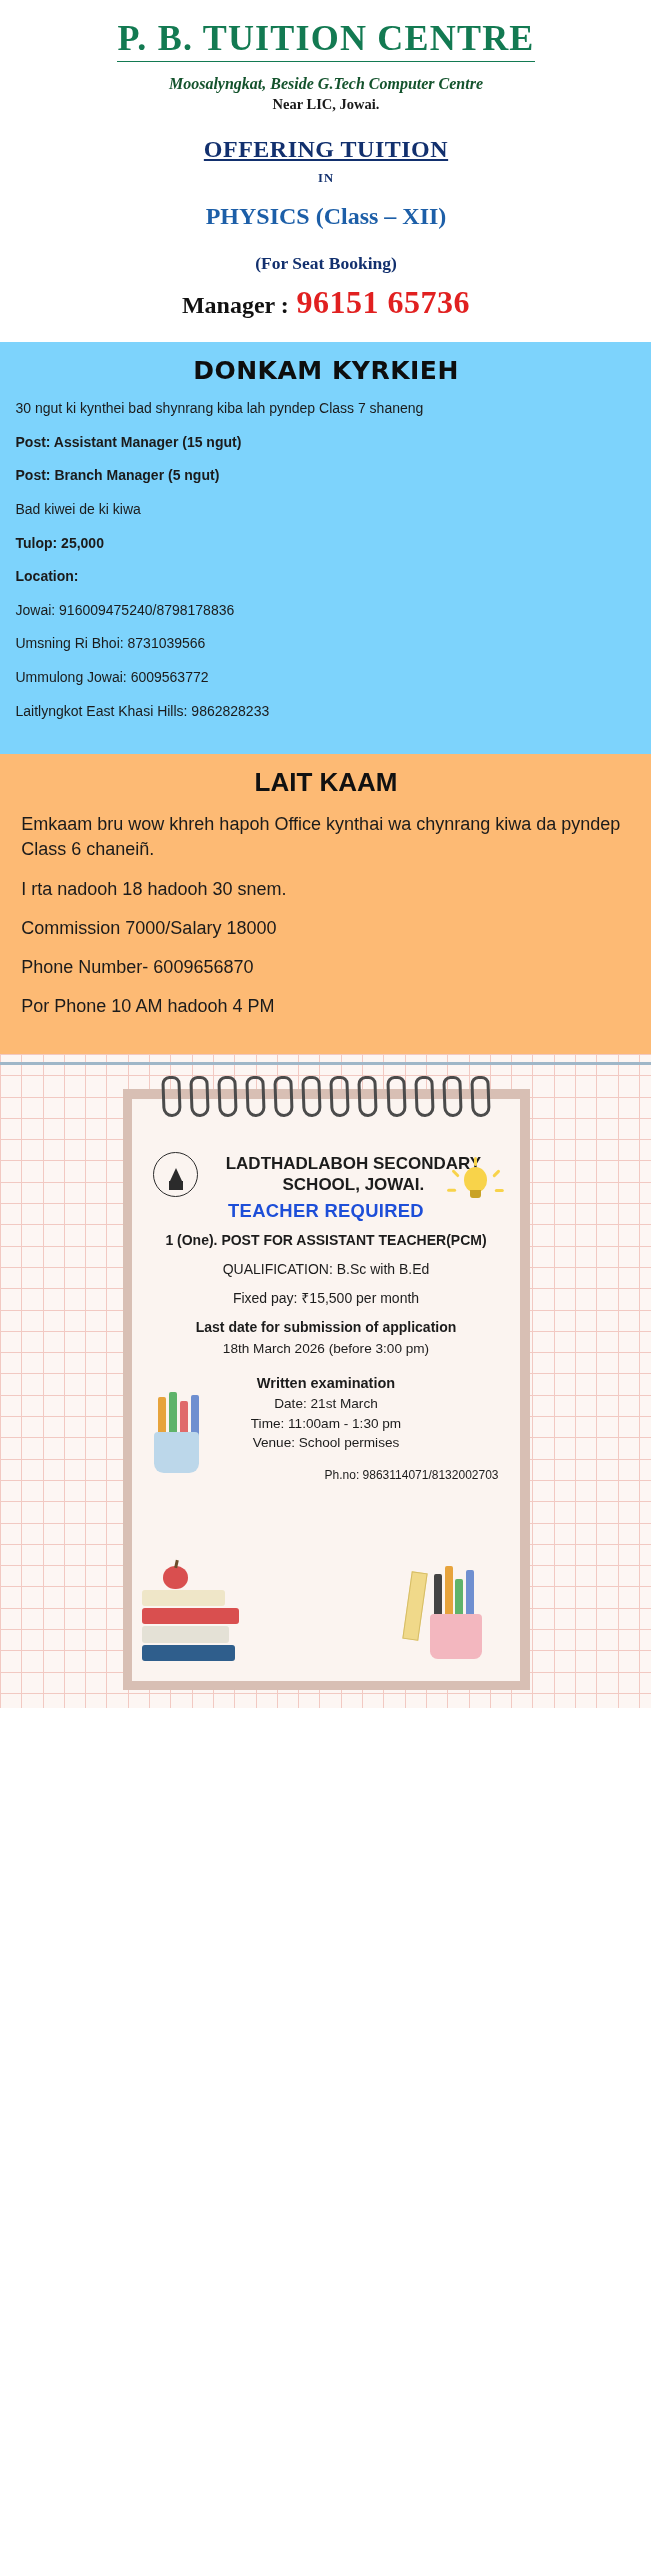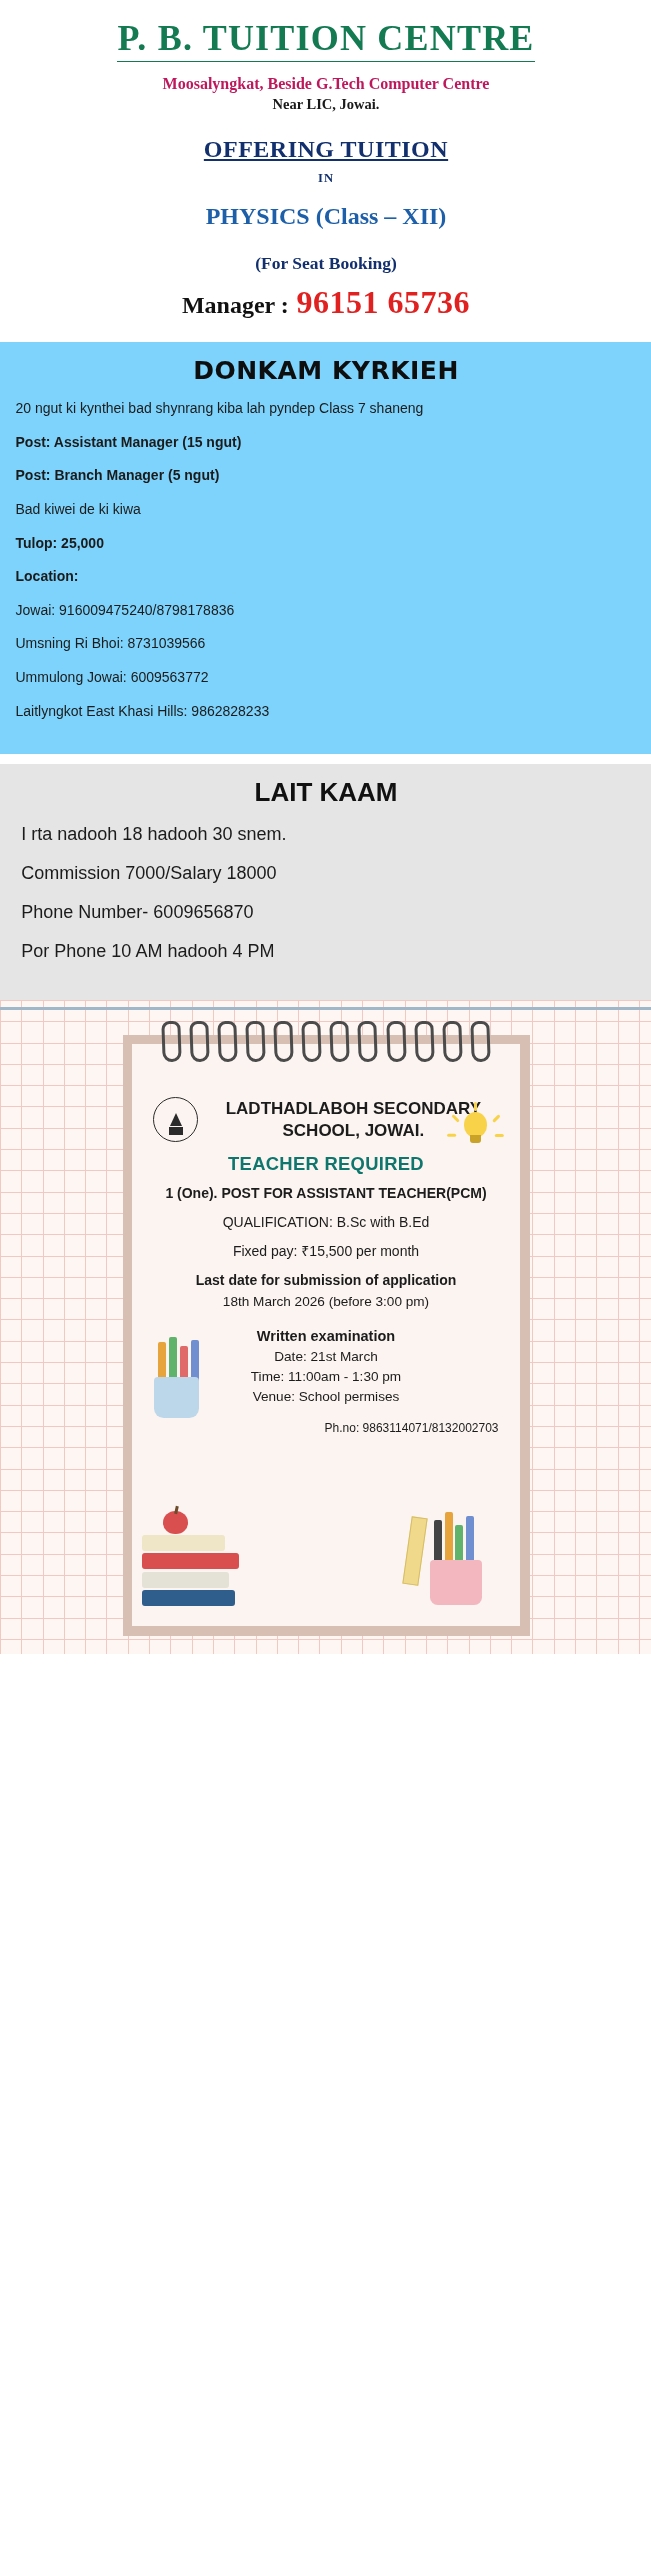--- a/index.html
+++ b/index.html
@@ -24,23 +24,24 @@
     letter-spacing: 1.2px;
     border-bottom: 1.9px solid #137a52;
     display: inline-block;
     padding-bottom: 1.9px;
     line-height: 1.15;
   }
   .tuition-addr1 {
     font-family: "Liberation Serif", serif;
     font-size: 16px;
     font-weight: bold;
-    color: #be185d;
+    color: #14532d;
     margin-top: 11.6px;
     line-height: 1.35;
+    font-style: italic;
   }
   .tuition-addr2 {
     font-family: "Liberation Serif", serif;
     font-size: 14.5px;
     font-weight: bold;
     color: #1a1a1a;
     line-height: 1.35;
   }
   .offering {
     font-family: "Liberation Serif", serif;
@@ -110,23 +111,22 @@
   }
   .donkam-line {
     font-size: 14px;
     color: #1b1b1b;
     line-height: 1.5;
     margin-bottom: 12.6px;
   }
 
   
   .sec-lait {
-    background: #e5e5e5;
+    background: #fdba74;
     padding: 13.6px 21.3px 21.3px 21.3px;
-    margin-top: 10px;
   }
   .lait-title {
     text-align: center;
     font-size: 26px;
     font-weight: bold;
     color: #111;
     margin-bottom: 13.6px;
   }
   .lait-line {
     font-size: 18px;
@@ -220,24 +220,24 @@
     background: #2b2b2b;
   }
   .school-name {
     font-size: 17px;
     font-weight: bold;
     color: #1c1c1c;
     line-height: 1.25;
     text-align: center;
   }
   .teacher-required {
-    margin-top: 11px;
+    margin-top: 3px;
     font-size: 18.4px;
     font-weight: bold;
-    color: #0f766e;
+    color: #1d4ed8;
     letter-spacing: 0.3px;
   }
   .bulb {
     position: absolute;
     right: 17.5px; top: 58px;
     width: 54px; height: 54px;
   }
   .bulb .glass {
     position: absolute;
     left: 15.5px; top: 9.7px;
@@ -393,34 +393,35 @@
   <div class="subject">PHYSICS (Class – XII)</div>
   <div class="seat-booking">(For Seat Booking)</div>
   <div class="contact-row">
     <span class="contact-label">Manager :</span>
     <span class="contact-number">96151 65736</span>
   </div>
 </section>
 
 <section class="sec-donkam">
   <div class="donkam-title">DONKAM KYRKIEH</div>
-  <div class="donkam-line">20 ngut ki kynthei bad shynrang kiba lah pyndep Class 7 shaneng</div>
+  <div class="donkam-line">30 ngut ki kynthei bad shynrang kiba lah pyndep Class 7 shaneng</div>
   <div class="donkam-line" style="font-weight:bold;">Post: Assistant Manager (15 ngut)</div>
   <div class="donkam-line" style="font-weight:bold;">Post: Branch Manager (5 ngut)</div>
   <div class="donkam-line">Bad kiwei de ki kiwa</div>
   <div class="donkam-line" style="font-weight:bold;">Tulop: 25,000</div>
   <div class="donkam-line" style="font-weight:bold;">Location:</div>
   <div class="donkam-line">Jowai: 916009475240/8798178836</div>
   <div class="donkam-line">Umsning Ri Bhoi: 8731039566</div>
   <div class="donkam-line">Ummulong Jowai: 6009563772</div>
   <div class="donkam-line">Laitlyngkot East Khasi Hills: 9862828233</div>
 </section>
 
 <section class="sec-lait">
   <div class="lait-title">LAIT KAAM</div>
+  <div class="lait-line">Emkaam bru wow khreh hapoh Office kynthai wa chynrang kiwa da pyndep Class 6 chaneiñ.</div>
   <div class="lait-line">I rta nadooh 18 hadooh 30 snem.</div>
   <div class="lait-line">Commission 7000/Salary 18000</div>
   <div class="lait-line">Phone Number- 6009656870</div>
   <div class="lait-line">Por Phone 10 AM hadooh 4 PM</div>
 </section>
 
 <section class="sec-poster">
   <div class="poster-topline"></div>
 
   <div class="poster-card">

